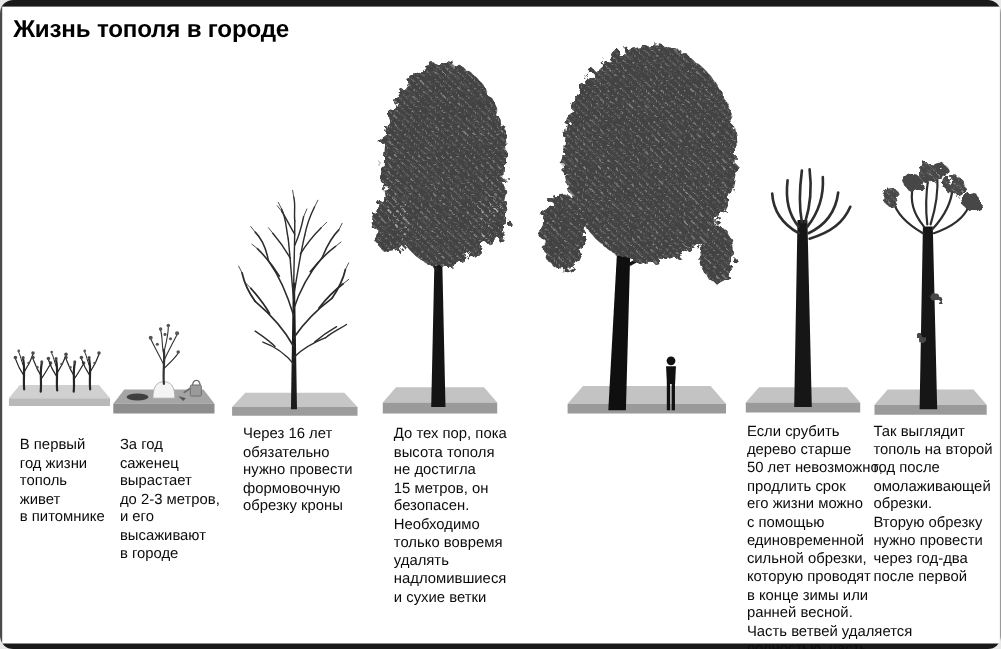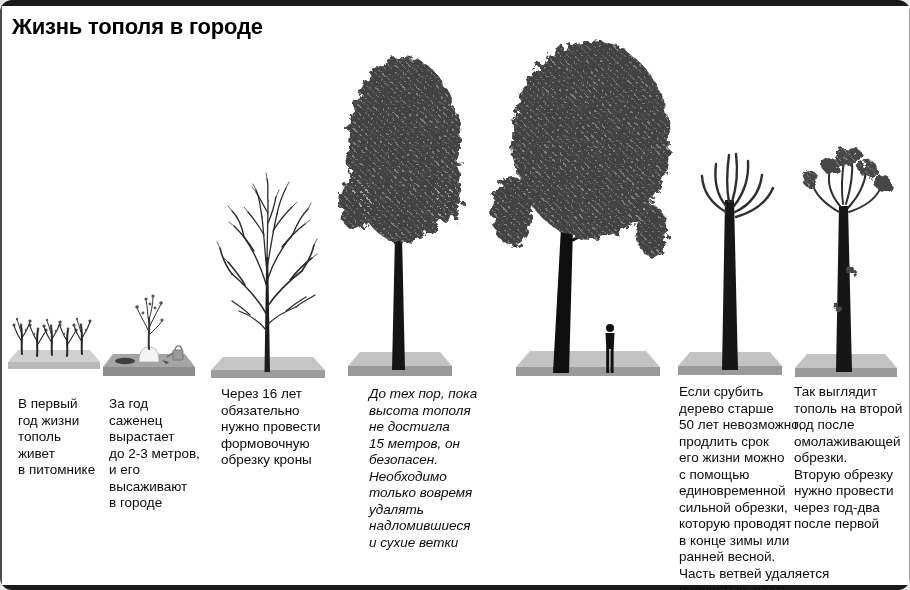--- a/index.html
+++ b/index.html
@@ -21,21 +21,21 @@
     position:absolute;left:12px;top:46px;width:320px;
     font-size:15.5px;line-height:21.5px;color:#111;white-space:pre-line;
   }
   .caption{
     position:absolute;font-size:13.5px;line-height:16.5px;color:#0b0b0b;
     white-space:pre-line;
   }
   .cap1{left:18px;top:396px;width:92px;}
   .cap2{left:109px;top:396px;width:100px;}
   .cap3{left:221px;top:386px;width:125px;}
-  .cap4{left:369px;top:386px;width:120px;font-style:italic;}
+  .cap4{left:358px;top:386px;width:120px;}
   .cap5{left:529px;top:384px;width:165px;}
   .cap6{left:679px;top:384px;width:155px;}
   .cap7{left:794px;top:384px;width:114px;}
   .stage-svg{position:absolute;}
   .svg1{left:8px;top:296px;}
   .svg2{left:101px;top:290px;}
   .svg3{left:205px;top:165px;}
   .svg4{left:338px;top:50px;}
   .svg5{left:488px;top:25px;}
   .svg6{left:670px;top:142px;}

